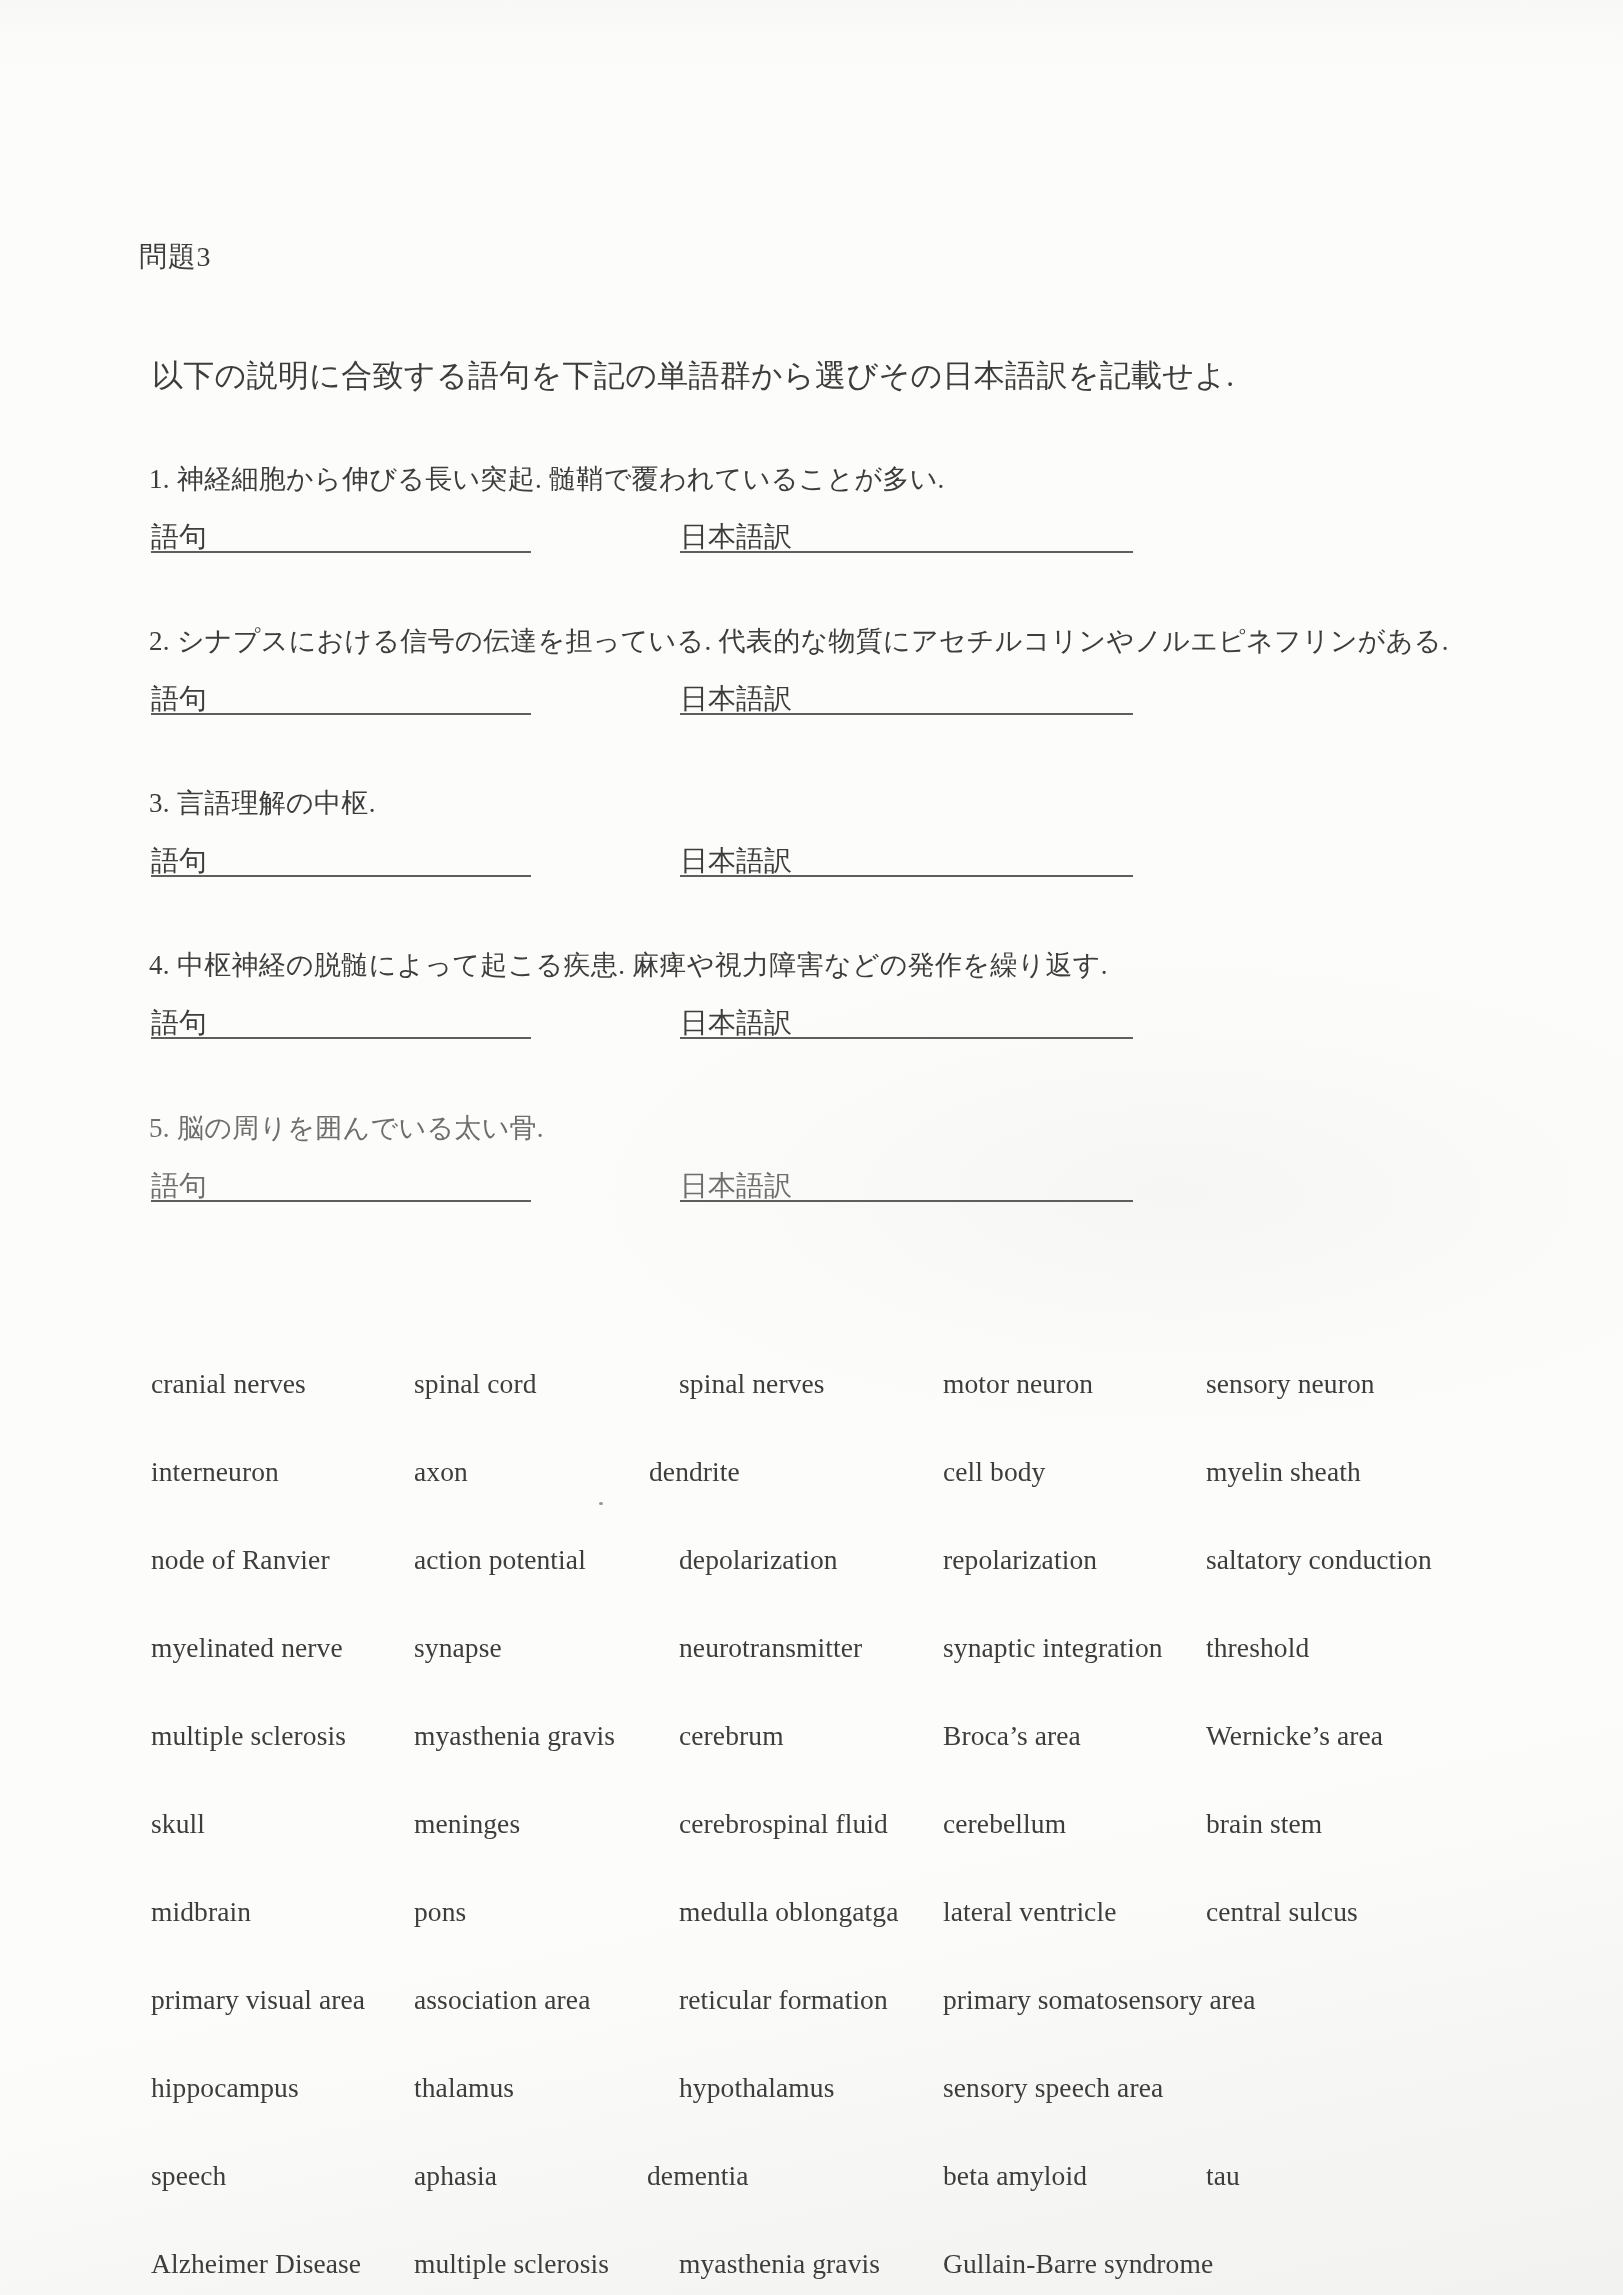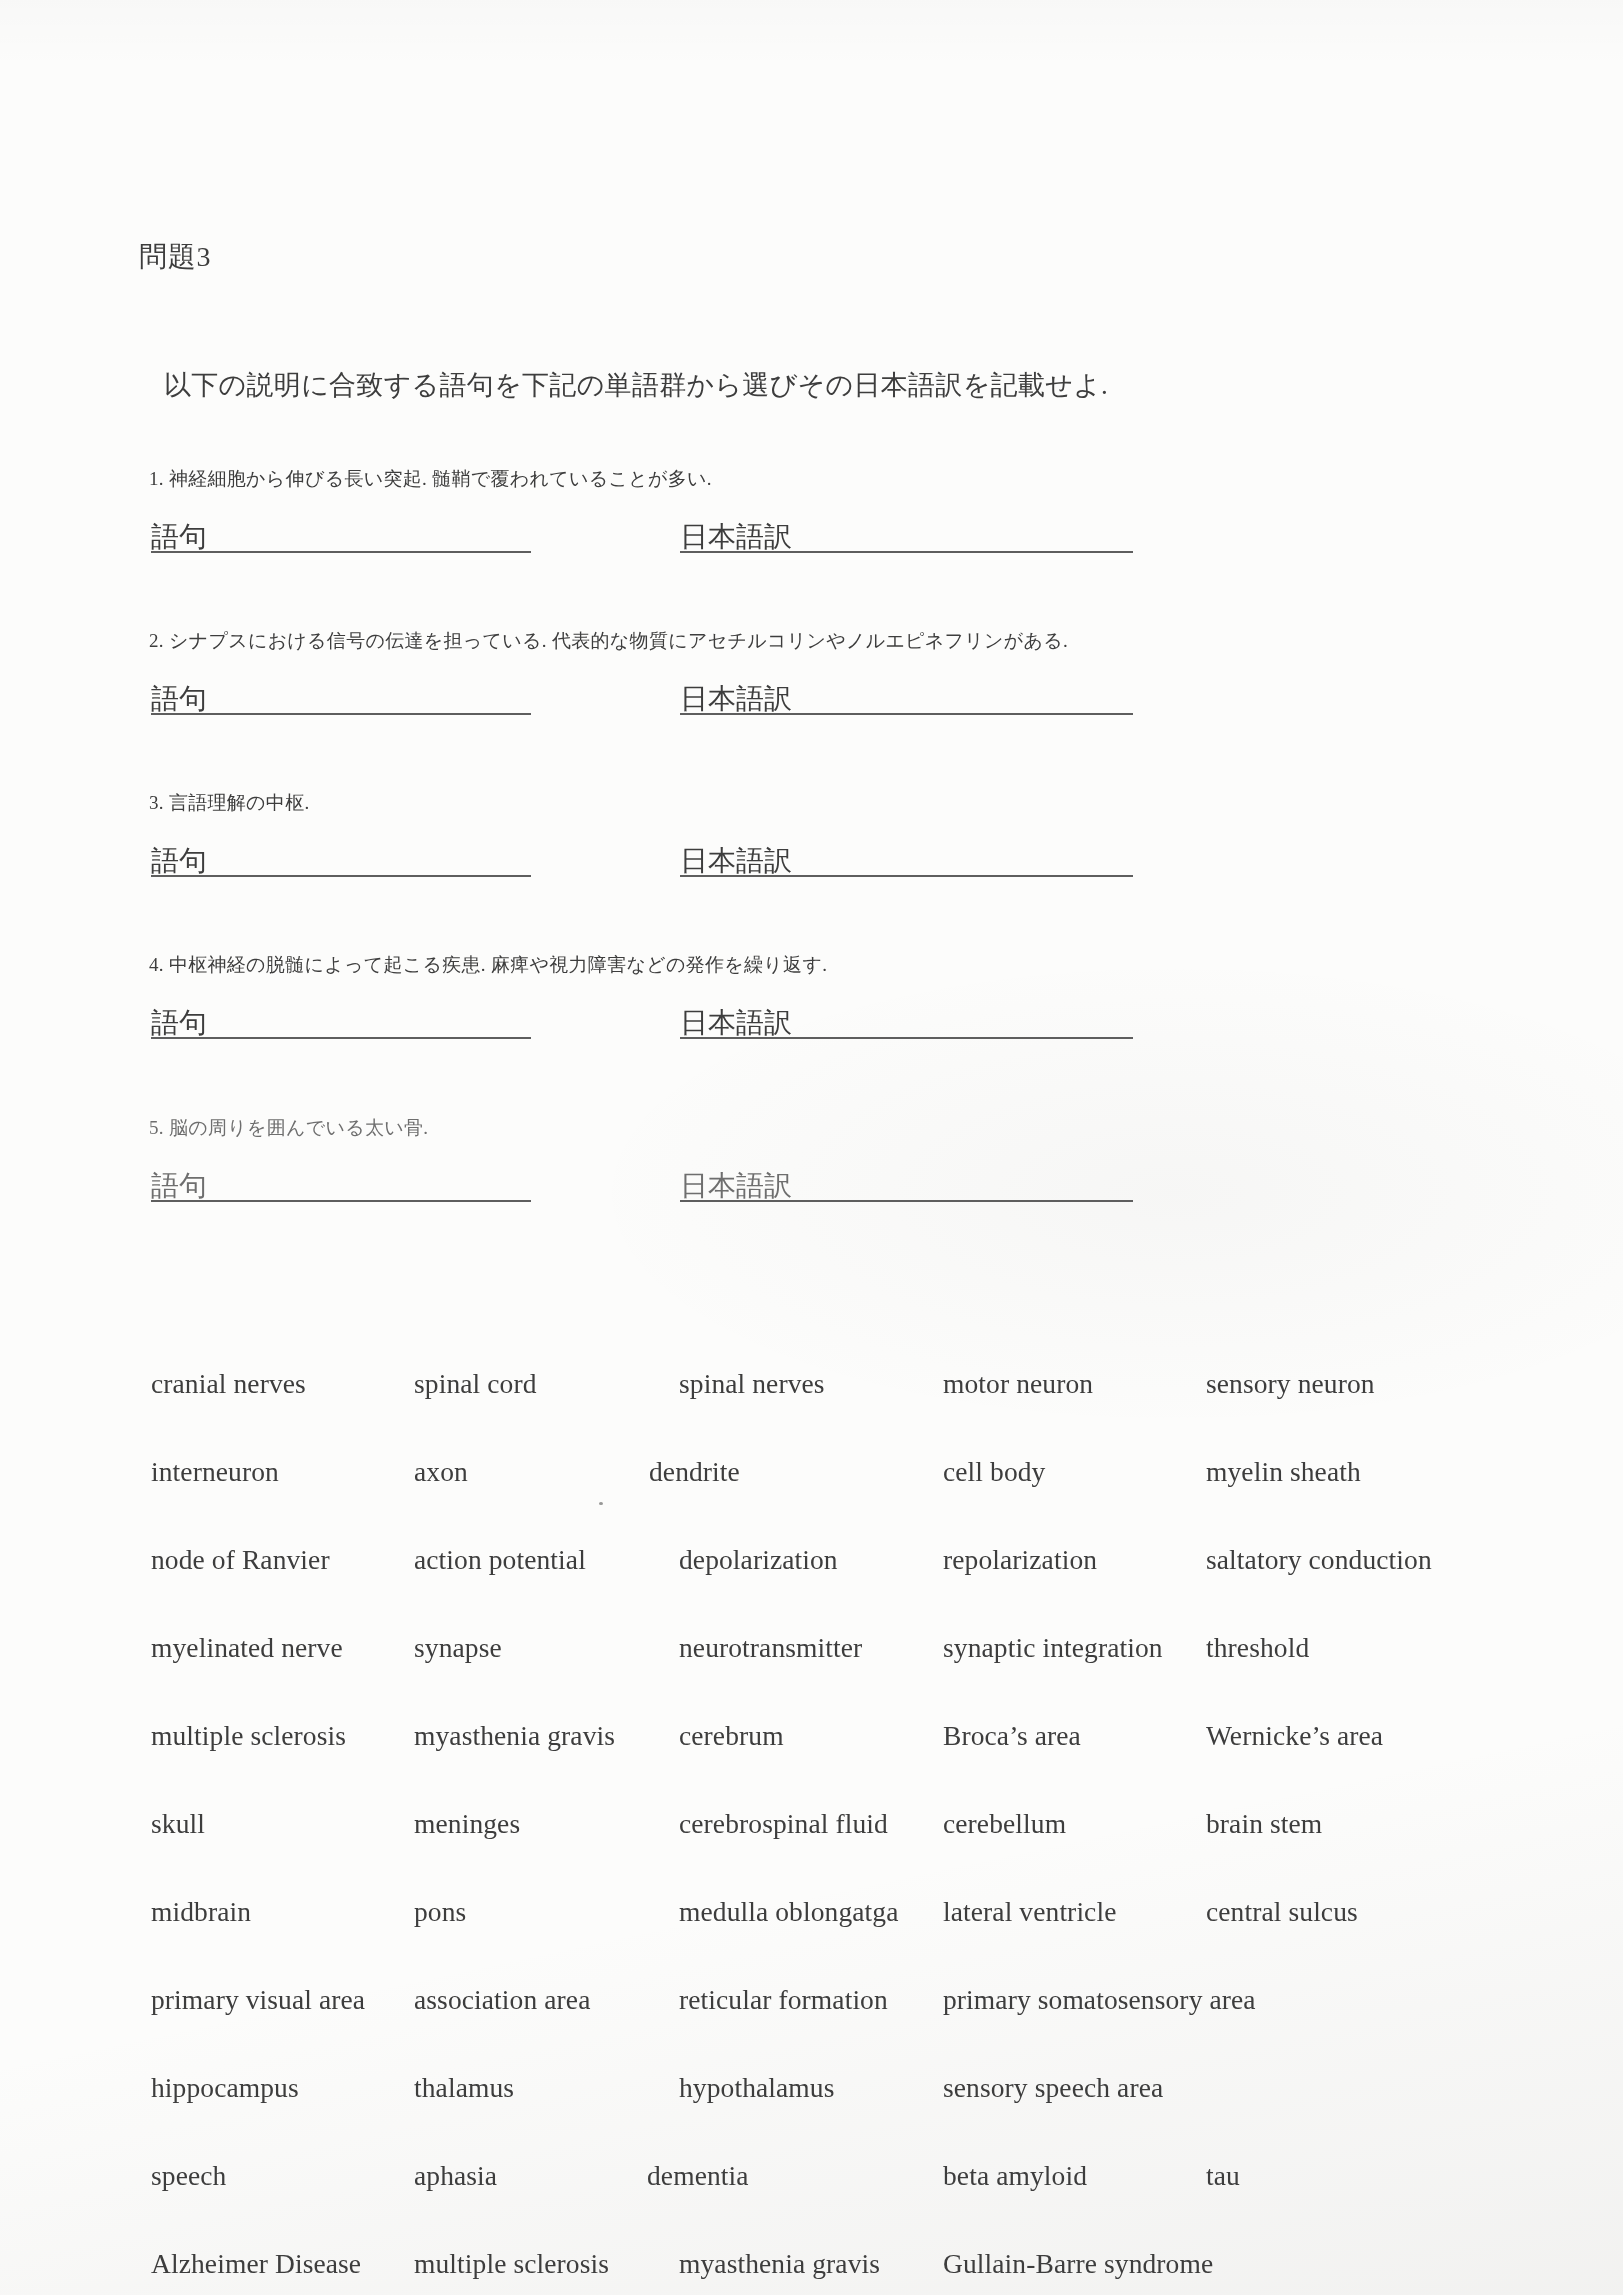--- a/index.html
+++ b/index.html
@@ -26,36 +26,36 @@
     margin: 0;
     font-size: 28px;
     font-weight: normal;
     line-height: 1;
     letter-spacing: 0.7px;
   }
   .instruction {
     position: absolute;
     left: 152px;
     top: 360px;
-    margin: 12px;
-    font-size: 27px;
+    margin: 0;
+    font-size: 31px;
     line-height: 1;
     white-space: nowrap;
     letter-spacing: 0.3px;
   }
   #questions { position: absolute; left: 0; top: 0; width: 100%; }
   .question {
     position: absolute;
     left: 149px;
     width: 1243px;
   }
   .question.light { color: #6e6e6e; }
   .q-text {
     margin: 0;
-    font-size: 19px;
+    font-size: 27px;
     line-height: 28px;
     white-space: nowrap;
     letter-spacing: 0.3px;
   }
   .fields { display: flex; margin-top: 29px; }
   .field {
     border-bottom: 2.6px solid var(--line, #5e5e5e);
     height: 29px;
     display: flex;
     align-items: flex-end;

